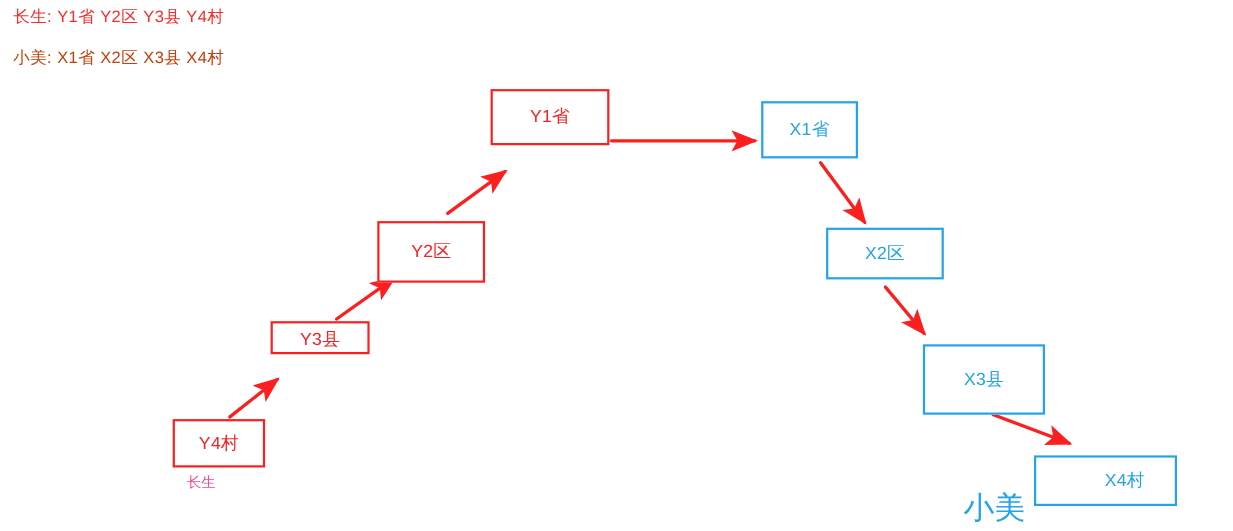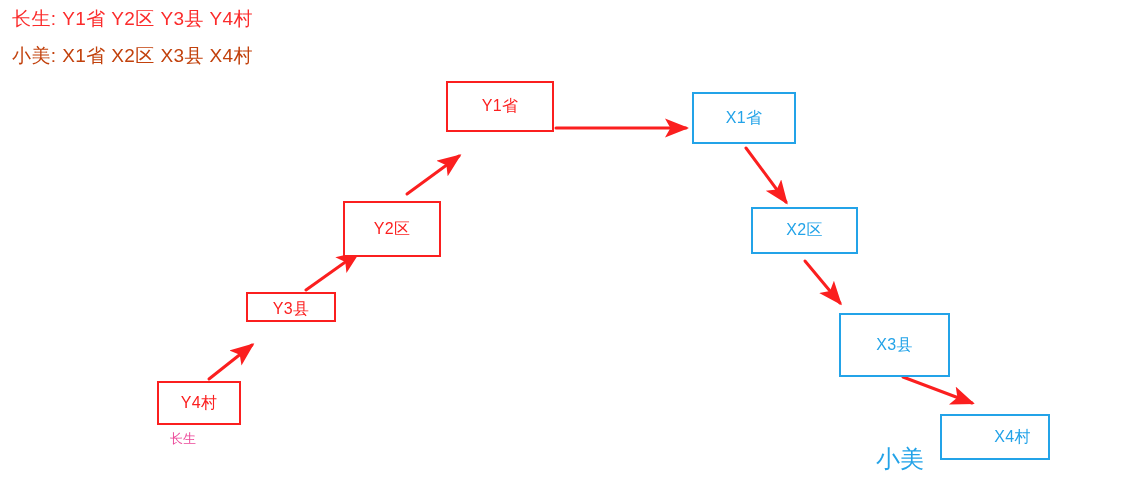--- a/index.html
+++ b/index.html
@@ -14,21 +14,21 @@
     position: relative;
     width: 1121px;
     height: 483px;
     background: #ffffff;
     overflow: hidden;
   }
   .legend-line {
     position: absolute;
     left: 12px;
     white-space: nowrap;
-    font-size: 19px;
+    font-size: 15px;
     letter-spacing: 0.4px;
   }
   #legend-chang {
     top: 6px;
     color: #fb2b2b;
   }
   #legend-xiao {
     top: 43px;
     color: #c2410c;
   }
@@ -54,21 +54,21 @@
     position: absolute;
     white-space: nowrap;
   }
   #tag-changsheng {
     font-size: 13px;
     color: #ec4899;
     left: 170px;
     top: 430px;
   }
   #tag-xiaomei {
-    font-size: 24px;
+    font-size: 28px;
     color: #23a3e8;
     left: 876px;
     top: 443px;
   }
   #arrow-layer {
     position: absolute;
     left: 0;
     top: 0;
     width: 1121px;
     height: 483px;
@@ -110,33 +110,33 @@
   </div>
 
   <div class="node node-red" style="left: 246px; top: 292px; width: 90px; height: 30px; align-items: flex-end;">
     <span>Y3县</span>
   </div>
 
   <div class="node node-red" style="left: 157px; top: 381px; width: 84px; height: 44px;">
     <span>Y4村</span>
   </div>
 
-  <div class="node node-blue" style="left: 692px; top: 92px; width: 104px; height: 52px;">
+  <div class="node node-blue" style="left: 692px; top: 92px; width: 88px; height: 52px;">
     <span>X1省</span>
   </div>
 
   <div class="node node-blue" style="left: 751px; top: 207px; width: 107px; height: 47px;">
     <span>X2区</span>
   </div>
 
   <div class="node node-blue" style="left: 839px; top: 313px; width: 111px; height: 64px;">
     <span>X3县</span>
   </div>
 
-  <div class="node node-blue" style="left: 940px; top: 414px; width: 110px; height: 46px; padding-left: 35px;">
+  <div class="node node-blue" style="left: 940px; top: 414px; width: 130px; height: 46px; padding-left: 35px;">
     <span>X4村</span>
   </div>
 
   <div class="person-tag" id="tag-changsheng">长生</div>
 
   <div class="person-tag" id="tag-xiaomei">小美</div>
 
 </div>
 
 </body></html>

